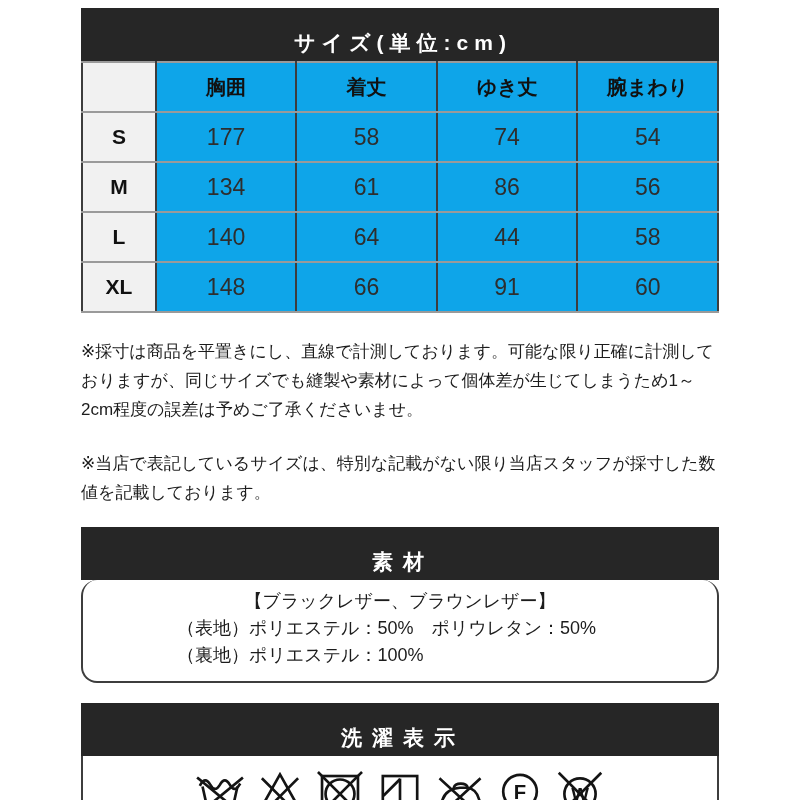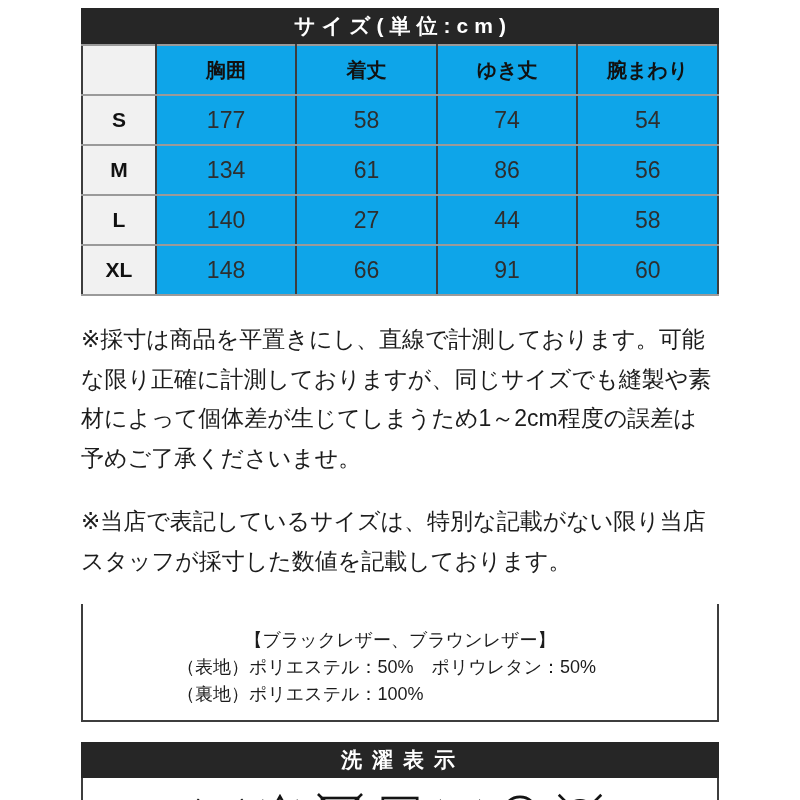--- a/index.html
+++ b/index.html
@@ -9,21 +9,21 @@
     color: #1f1f1f;
     -webkit-font-smoothing: antialiased;
   }
   .page { width: 638px; margin: 8px auto 0 auto; }
 
   
   .bar {
     background: #262626; color: #ffffff;
     text-align: center; font-weight: bold;
     font-size: 21px; letter-spacing: 6px;
-    padding: 7px 0 8px 6px; 
+    padding: 24px 0 8px 6px; 
     line-height: 1.0;
   }
 
   
   table.size-table {
     width: 100%; border-collapse: collapse; table-layout: fixed;
     border: 2px solid #3d3d3d;
   }
   table.size-table col.c-label { width: 11.6%; }
   table.size-table col.c-val   { width: 22.1%; }
@@ -35,31 +35,31 @@
     height: 46px; text-align: center; vertical-align: middle;
     background: #0ea5e9;
   }
   table.size-table th.col-h { font-size: 20px; font-weight: bold; color: #111; }
   table.size-table th.row-h { background: #f1f1f1; font-size: 21px; font-weight: bold; color: #111; }
   table.size-table td.val { font-size: 23px; font-weight: 400; color: #2e2e2e; }
 
   
   .note {
     margin-top: 24px;
-    font-size: 23px; line-height: 1.72; color: #1c1c1c;
+    font-size: 17px; line-height: 1.72; color: #1c1c1c;
     text-align: left;
   }
 
   
   .section { margin-top: 20px; }
   .box {
     border: 2px solid #3d3d3d; border-top: none;
     background: #fff;
   }
-  .material-box { padding: 23px 0 12px 0; font-size: 18px; line-height: 1.5; color: #1c1c1c; }
+  .material-box { padding: 8px 0 12px 0; font-size: 18px; line-height: 1.5; color: #1c1c1c; border-radius: 16px; }
   .material-colors { text-align: center; }
   .material-line { padding-left: 66px; margin-left: 28px; }
 
   .care-box {
     padding: 13px 0 14px 0;
     display: flex; justify-content: center; align-items: center; gap: 10px;
   }
   svg.care { width: 50px; height: 50px; display: block; }
   svg.care .st { fill: none; stroke: #141414; stroke-width: 3.4; stroke-linecap: square; }
   svg.care text { fill: #141414; stroke: none; font-family: "Liberation Sans", sans-serif; font-weight: bold; }
@@ -97,38 +97,39 @@
       <tr>
         <th class="row-h">M</th>
         <td class="val">134</td>
         <td class="val">61</td>
         <td class="val">86</td>
         <td class="val">56</td>
       </tr>
       <tr>
         <th class="row-h">L</th>
         <td class="val">140</td>
-        <td class="val">27</td>
+        <td class="val">64</td>
         <td class="val">44</td>
         <td class="val">58</td>
       </tr>
       <tr>
         <th class="row-h">XL</th>
         <td class="val">148</td>
         <td class="val">66</td>
         <td class="val">91</td>
         <td class="val">60</td>
       </tr>
     </tbody>
   </table>
 
   <p class="note">※採寸は商品を平置きにし、直線で計測しております。可能な限り正確に計測しておりますが、同じサイズでも縫製や素材によって個体差が生じてしまうため1～2cm程度の誤差は予めご了承くださいませ。</p>
   <p class="note">※当店で表記しているサイズは、特別な記載がない限り当店スタッフが採寸した数値を記載しております。</p>
 
   <div class="section">
+    <div class="bar" style="letter-spacing:10px;">素材</div>
     <div class="box material-box">
       <div class="material-colors">【ブラックレザー、ブラウンレザー】</div>
       <div class="material-line">（表地）ポリエステル：50%　ポリウレタン：50%</div>
       <div class="material-line">（裏地）ポリエステル：100%</div>
     </div>
   </div>
 
   <div class="section">
     <div class="bar" style="letter-spacing:10px;">洗濯表示</div>
     <div class="box care-box">

